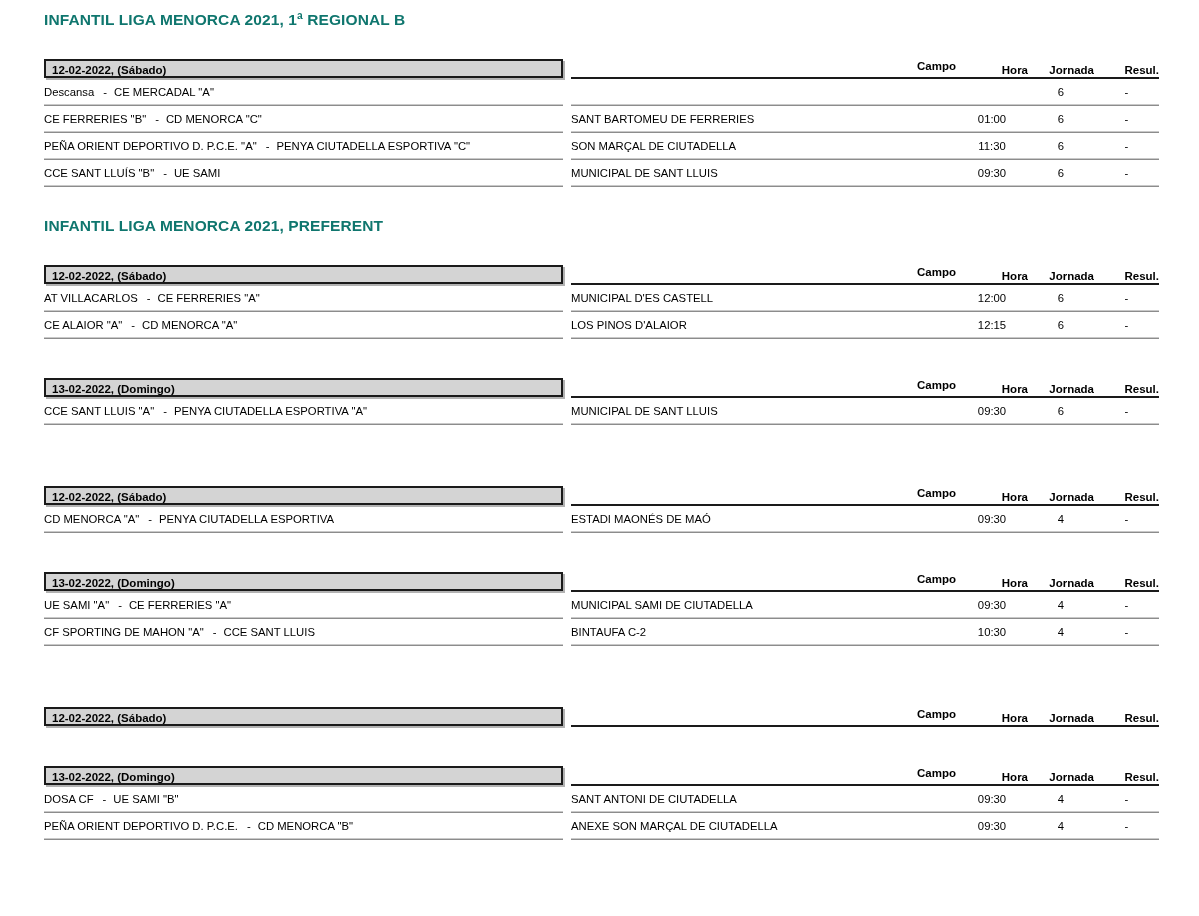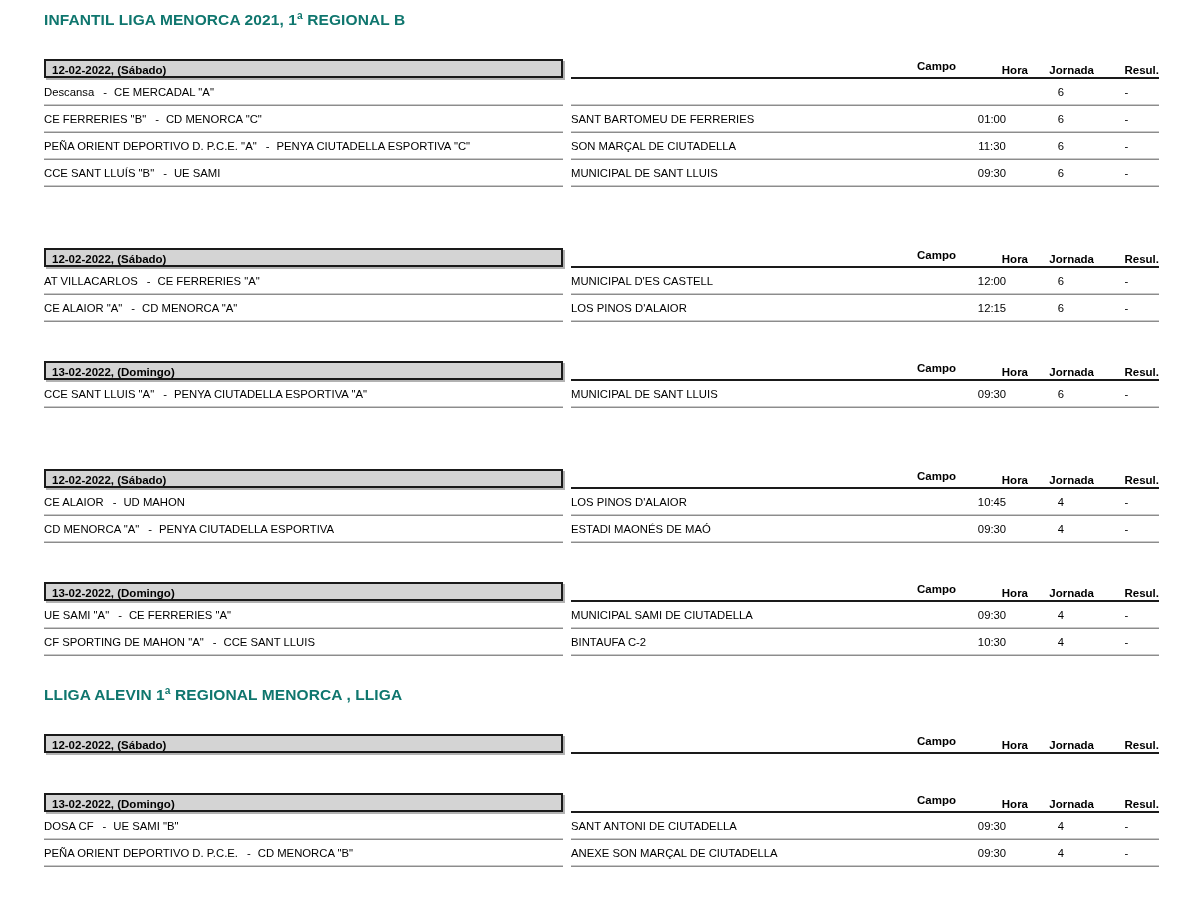--- a/index.html
+++ b/index.html
@@ -181,20 +181,21 @@
                 <td class="cell-time">09:30</td>
                 <td class="cell-round">6</td>
                 <td class="cell-result">-</td>
               </tr>
             </tbody>
           </table>
         </div>
       </div>
       <div class="competition">
         <div class="sp-section-gap" style="height: 30px;"></div>
+        <h2 class="competition-title">INFANTIL LIGA MENORCA 2021, PREFERENT</h2>
         <div class="sp-title-to-table"></div>
         <div class="day-group">
           <table class="fixtures">
             <colgroup>
               <col class="c-match">
               <col class="c-gap">
               <col class="c-field">
               <col class="c-time">
               <col class="c-round">
               <col class="c-result">
@@ -281,28 +282,20 @@
                 <td>
                   <div class="date-bar"><span class="d-date">12-02-2022,</span> <span class="d-day">(Sábado)</span></div>
                 </td>
                 <th class="spacer-head"></th>
                 <th class="col-head field-head">Campo</th>
                 <th class="col-head">Hora</th>
                 <th class="col-head">Jornada</th>
                 <th class="col-head">Resul.</th>
               </tr>
               <tr class="fixture-row">
-                <td class="cell-match"><span>CE ALAIOR</span><span class="team-sep">-</span><span>UD MAHON</span></td>
-                <td class="cell-gap"></td>
-                <td class="cell-field">LOS PINOS D'ALAIOR</td>
-                <td class="cell-time">10:45</td>
-                <td class="cell-round">4</td>
-                <td class="cell-result">-</td>
-              </tr>
-              <tr class="fixture-row">
                 <td class="cell-match"><span>CD MENORCA "A"</span><span class="team-sep">-</span><span>PENYA CIUTADELLA ESPORTIVA</span></td>
                 <td class="cell-gap"></td>
                 <td class="cell-field">ESTADI MAONÉS DE MAÓ</td>
                 <td class="cell-time">09:30</td>
                 <td class="cell-round">4</td>
                 <td class="cell-result">-</td>
               </tr>
             </tbody>
           </table>
         </div>
@@ -343,21 +336,20 @@
                 <td class="cell-time">10:30</td>
                 <td class="cell-round">4</td>
                 <td class="cell-result">-</td>
               </tr>
             </tbody>
           </table>
         </div>
       </div>
       <div class="competition">
         <div class="sp-section-gap" style="height: 30px;"></div>
-        <h2 class="competition-title">LLIGA ALEVIN 1ª REGIONAL MENORCA , LLIGA</h2>
         <div class="sp-title-to-table"></div>
         <div class="day-group">
           <table class="fixtures">
             <colgroup>
               <col class="c-match">
               <col class="c-gap">
               <col class="c-field">
               <col class="c-time">
               <col class="c-round">
               <col class="c-result">

